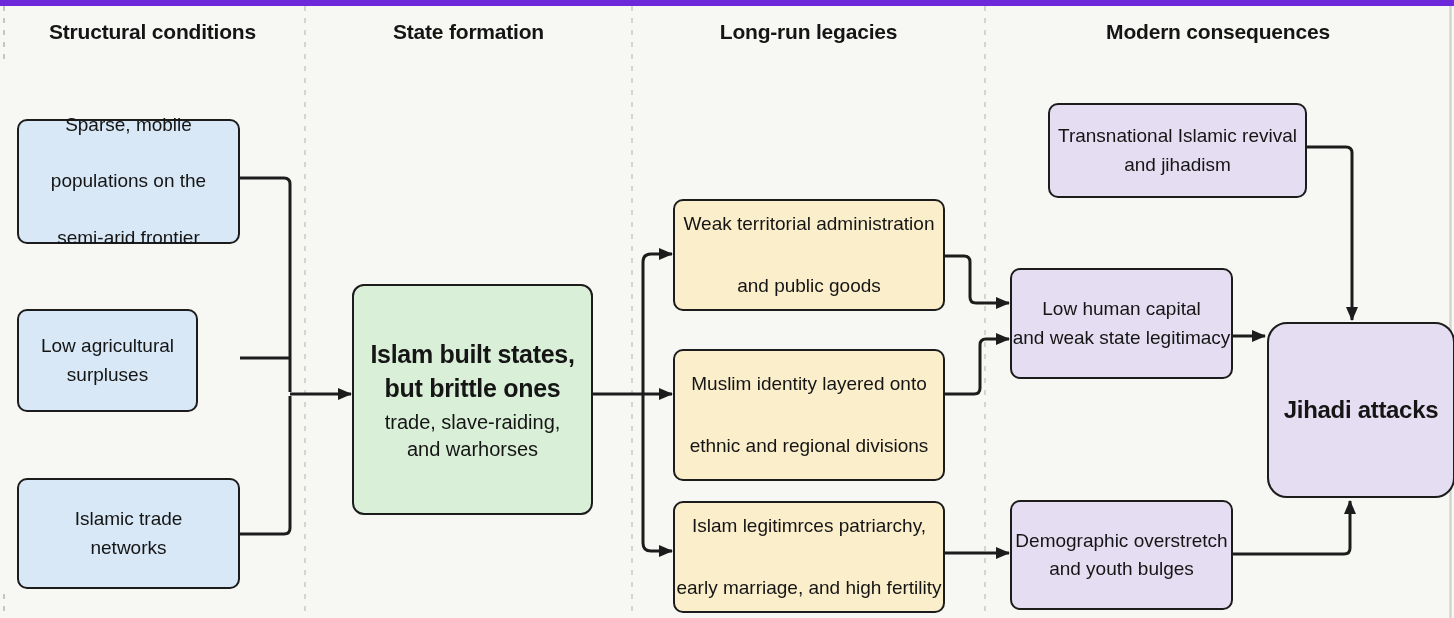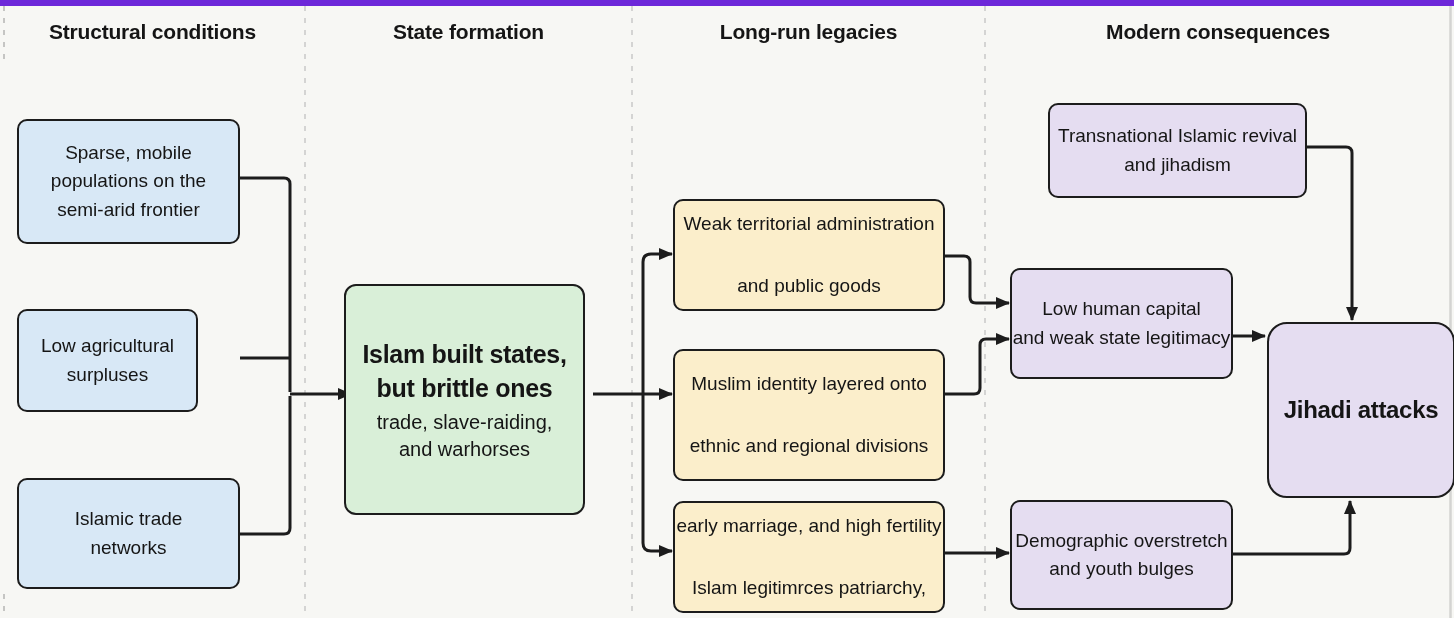--- a/index.html
+++ b/index.html
@@ -79,56 +79,56 @@
     <path d="M 1307 141 H 1346 Q 1352 141 1352 147 V 314" fill="none" stroke="#1c1c1c" stroke-width="3" marker-end="url(#arr)"></path>
     <path d="M 1233 330 H 1265" fill="none" stroke="#1c1c1c" stroke-width="3" marker-end="url(#arr)"></path>
     <path d="M 1233 548 H 1344 Q 1350 548 1350 542 V 495" fill="none" stroke="#1c1c1c" stroke-width="3" marker-end="url(#arr)"></path>
   </svg>
 
   <div class="col-header" style="left:0;width:305px;">Structural conditions</div>
   <div class="col-header" style="left:305px;width:327px;">State formation</div>
   <div class="col-header" style="left:632px;width:353px;">Long-run legacies</div>
   <div class="col-header" style="left:985px;width:466px;">Modern consequences</div>
 
-  <div class="node blue" style="left:17px;top:113px;width:223px;height:125px;">
+  <div class="node blue" style="left:17px;top:113px;width:223px;height:125px;gap:28px;">
     <div class="ln">Sparse, mobile</div>
     <div class="ln">populations on the</div>
     <div class="ln">semi-arid frontier</div>
   </div>
   <div class="node blue" style="left:17px;top:303px;width:181px;height:103px;">
     <div class="ln">Low agricultural</div>
     <div class="ln">surpluses</div>
   </div>
   <div class="node blue" style="left:17px;top:472px;width:223px;height:111px;">
     <div class="ln">Islamic trade</div>
     <div class="ln">networks</div>
   </div>
 
-  <div class="node green" style="left:344px;top:278px;width:241px;height:231px;">
+  <div class="node green" style="left:352px;top:278px;width:241px;height:231px;">
     <div class="title">
       <div class="ln">Islam built states,</div>
       <div class="ln">but brittle ones</div>
     </div>
     <div class="subtitle">
       <div class="ln">trade, slave-raiding,</div>
       <div class="ln">and warhorses</div>
     </div>
   </div>
 
   <div class="node yellow" style="left:673px;top:193px;width:272px;height:112px;">
     <div class="ln">Weak territorial administration</div>
     <div class="ln">and public goods</div>
   </div>
   <div class="node yellow" style="left:673px;top:343px;width:272px;height:132px;">
     <div class="ln">Muslim identity layered onto</div>
     <div class="ln">ethnic and regional divisions</div>
   </div>
   <div class="node yellow" style="left:673px;top:495px;width:272px;height:112px;">
+    <div class="ln">Islam legitimrces patriarchy,</div>
     <div class="ln">early marriage, and high fertility</div>
-    <div class="ln">Islam legitimrces patriarchy,</div>
   </div>
 
   <div class="node purple" style="left:1048px;top:97px;width:259px;height:95px;">
     <div class="ln">Transnational Islamic revival</div>
     <div class="ln">and jihadism</div>
   </div>
   <div class="node purple" style="left:1010px;top:262px;width:223px;height:111px;">
     <div class="ln">Low human capital</div>
     <div class="ln">and weak state legitimacy</div>
   </div>

